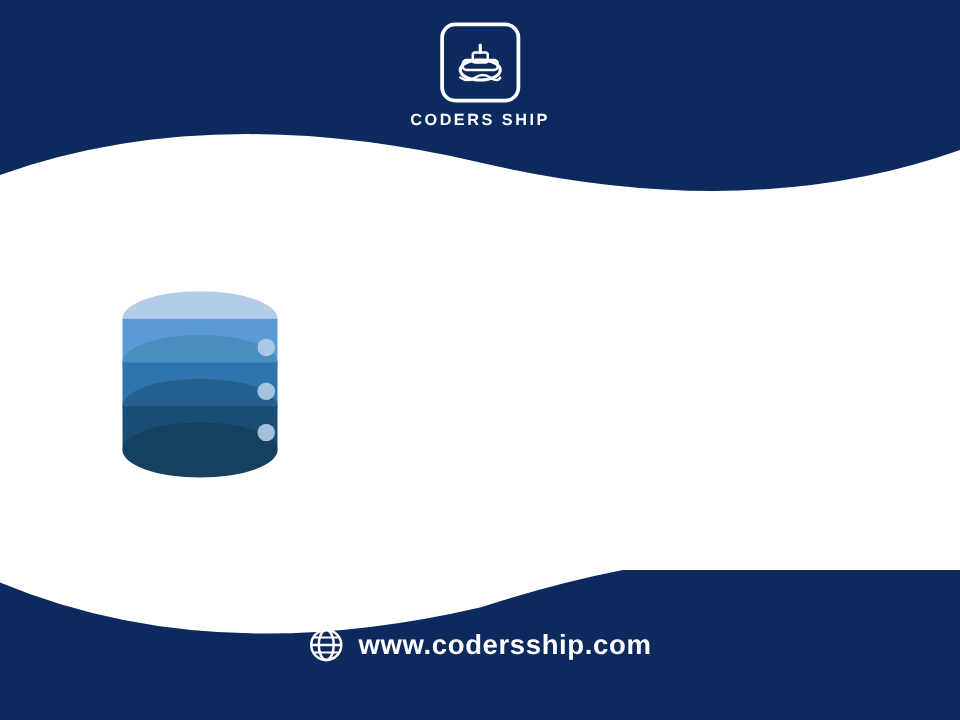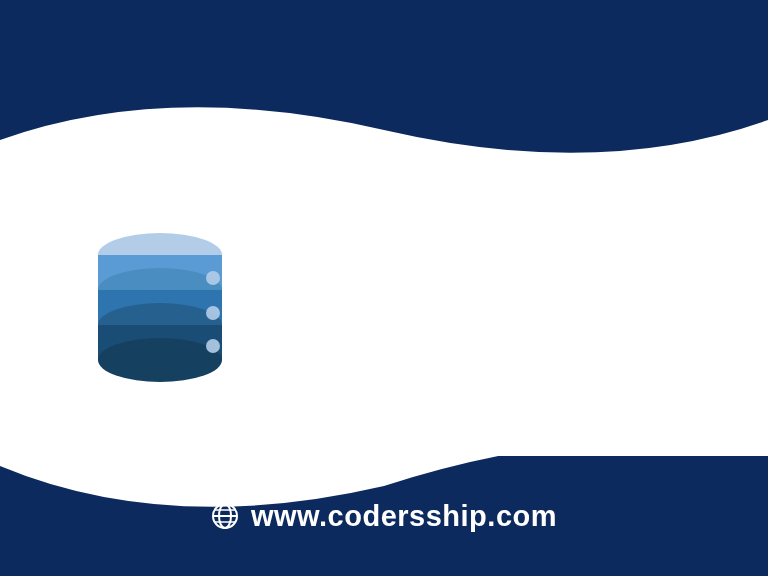--- a/index.html
+++ b/index.html
@@ -128,21 +128,21 @@
       height: 120px;
       display: flex;
       align-items: center;
       justify-content: center;
       gap: 12px;
       z-index: 10;
     }
 
     .url-text {
       color: #ffffff;
-      font-size: 29px;
+      font-size: 22px;
       font-weight: 700;
       letter-spacing: 0.5px;
     }
 
     .globe-icon {
       display: flex;
       align-items: center;
     }
   </style>
 </head>
@@ -151,20 +151,37 @@
 <div class="page-container">
 
   <svg class="top-curve" viewBox="0 0 768 160" xmlns="http://www.w3.org/2000/svg" preserveAspectRatio="none">
     <path d="M0,0 L768,0 L768,120 Q600,180 384,130 Q168,80 0,140 Z" fill="#0d2a5e"></path>
   </svg>
 
   <svg class="bottom-curve" viewBox="0 0 768 120" xmlns="http://www.w3.org/2000/svg" preserveAspectRatio="none">
     <path d="M0,120 L768,120 L768,0 Q600,-40 384,30 Q168,80 0,10 Z" fill="#0d2a5e"></path>
   </svg>
 
+  <div class="logo-area">
+    <div class="logo-icon">
+
+      <svg width="44" height="44" viewBox="0 0 44 44" xmlns="http://www.w3.org/2000/svg">
+
+        <ellipse cx="22" cy="28" rx="16" ry="8" fill="none" stroke="white" stroke-width="2.5"></ellipse>
+        <rect x="8" y="20" width="28" height="8" rx="3" fill="none" stroke="white" stroke-width="2"></rect>
+
+        <rect x="16" y="14" width="12" height="8" rx="2" fill="none" stroke="white" stroke-width="2"></rect>
+
+        <line x1="22" y1="8" x2="22" y2="14" stroke="white" stroke-width="2.5" stroke-linecap="round"></line>
+
+        <path d="M6,34 Q12,38 18,34 Q24,30 30,34 Q36,38 38,34" fill="none" stroke="white" stroke-width="2" stroke-linecap="round"></path>
+      </svg>
+    </div>
+    <span class="logo-text">CODERS SHIP</span>
+  </div>
 
   <div class="main-content">
 
 
     <div class="db-icon-container">
       <svg width="190" height="190" viewBox="0 0 190 190" xmlns="http://www.w3.org/2000/svg">
 
         <ellipse cx="95" cy="42" rx="62" ry="22" fill="#b3cde8"></ellipse>
 
         <rect x="33" y="42" width="124" height="35" fill="#5b9bd5"></rect>

